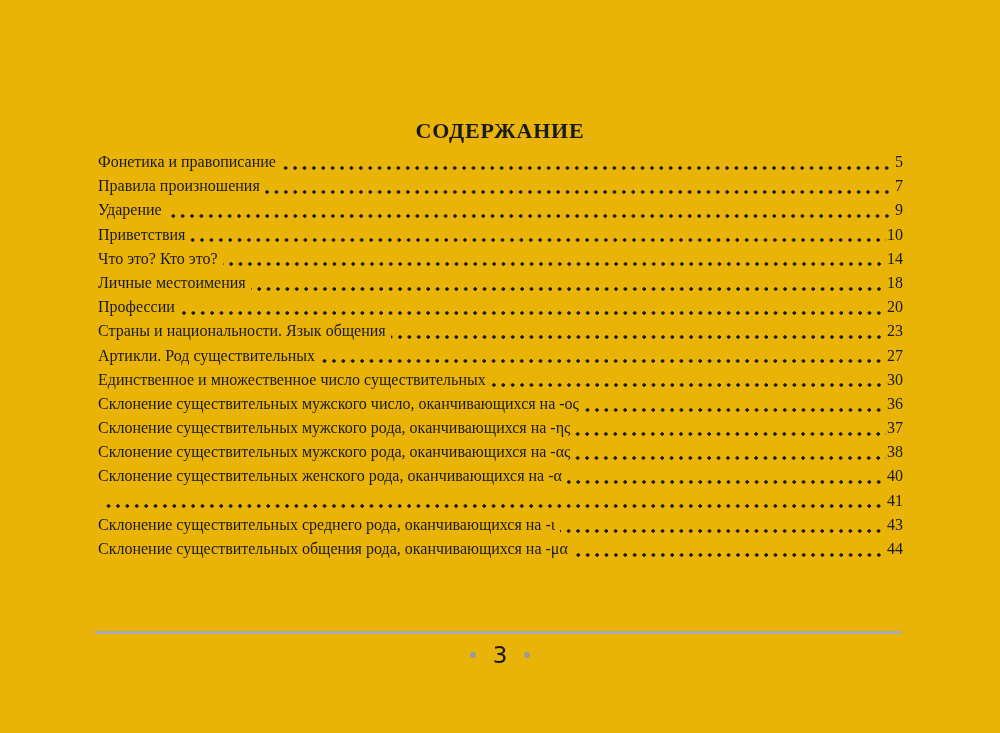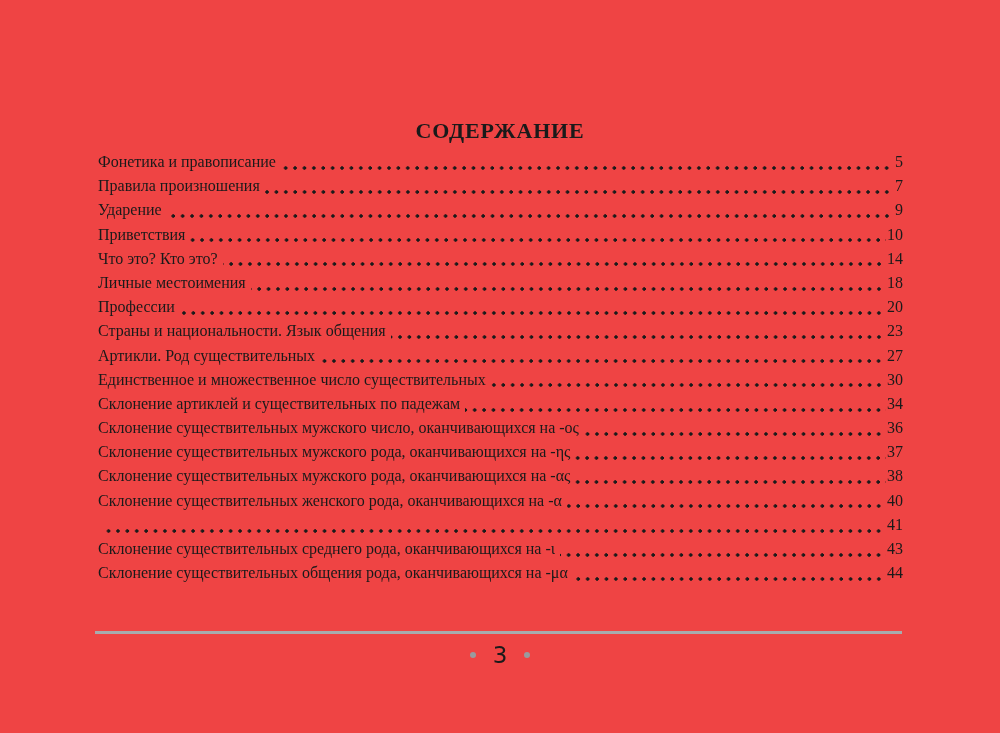--- a/index.html
+++ b/index.html
@@ -6,21 +6,21 @@
   html, body { background: #ffffff; }
   body {
     width: 1000px; height: 733px;
     font-family: "Liberation Serif", serif;
     color: var(--text-color, #1a1a1a);
     overflow: hidden;
   }
   .page {
     position: relative;
     width: 1000px; height: 733px;
-    background: #ef4444;
+    background: #eab308;
     padding-left: 12px;
   }
   .title {
     position: absolute;
     top: 119px; left: 0; width: 100%;
     text-align: center;
     font-size: 22px;
     font-weight: bold;
     letter-spacing: 0.8px;
     line-height: 24px;
@@ -126,25 +126,20 @@
     <span class="toc-label">Артикли. Род существительных</span>
     <span class="toc-leader"></span>
     <span class="toc-page">27</span>
   </div>
       <div class="toc-row">
     <span class="toc-label">Единственное и множественное число существительных</span>
     <span class="toc-leader"></span>
     <span class="toc-page">30</span>
   </div>
       <div class="toc-row">
-    <span class="toc-label">Склонение артиклей и существительных по падежам</span>
-    <span class="toc-leader"></span>
-    <span class="toc-page">34</span>
-  </div>
-      <div class="toc-row">
     <span class="toc-label">Склонение существительных мужского число, оканчивающихся на -ος</span>
     <span class="toc-leader"></span>
     <span class="toc-page">36</span>
   </div>
       <div class="toc-row">
     <span class="toc-label">Склонение существительных мужского рода, оканчивающихся на -ης</span>
     <span class="toc-leader"></span>
     <span class="toc-page">37</span>
   </div>
       <div class="toc-row">

